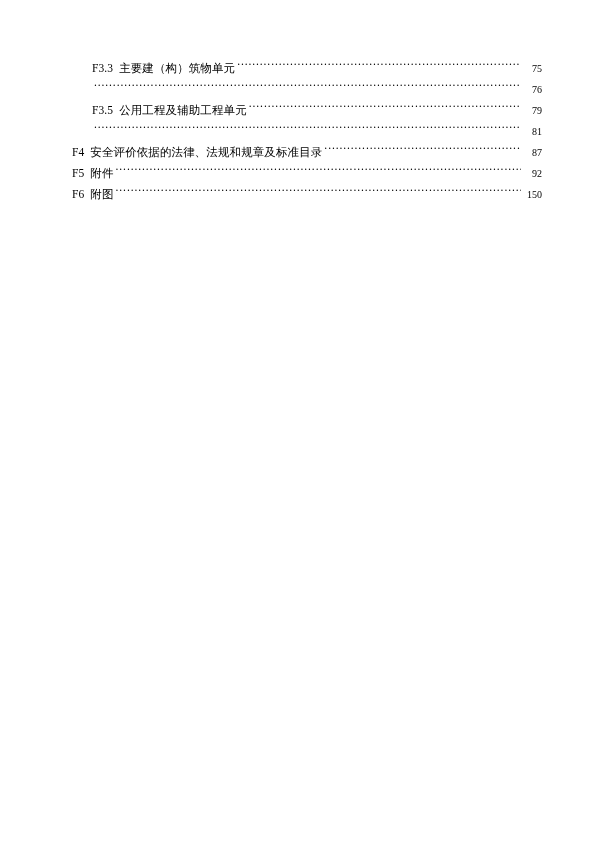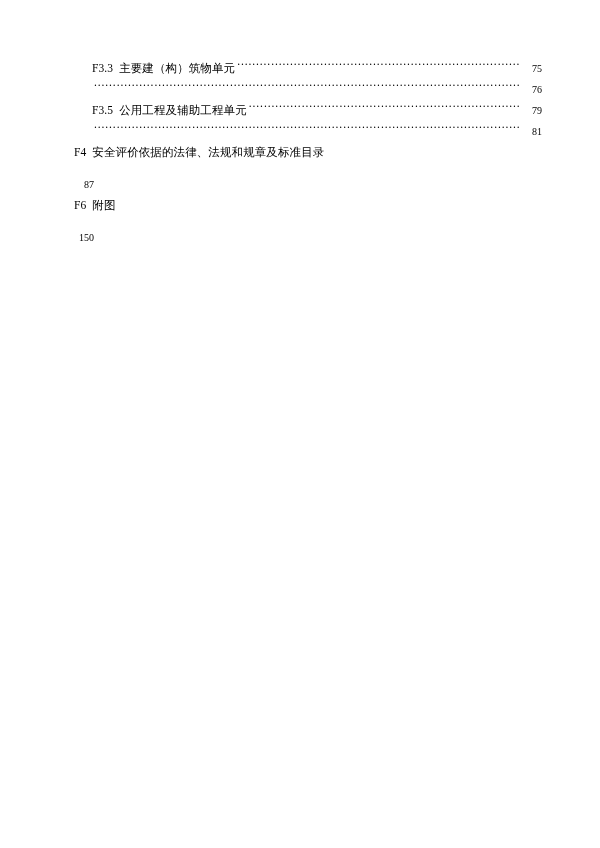--- a/index.html
+++ b/index.html
@@ -56,21 +56,21 @@
     color: #000000;
   }
   .toc-row .page-num {
     flex: 0 0 auto;
     text-align: right;
     min-width: 20px;
     font-size: 10px;
   }
   
   .lvl-2 { padding-left: 20px; }
-  .lvl-1 { padding-left: 0px; flex-direction: column; }
+  .lvl-1 { padding-left: 0px; }
   .num {
     display: inline-block;
   }
   .gap-sm { display:inline-block; width: 6px; }
 </style>
 </head>
 <body>
 
 <div class="page">
   <div class="toc" id="toc">
@@ -91,18 +91,23 @@
       <div class="toc-row lvl-2">
         <span class="leader"></span>
         <span class="page-num">81</span>
       </div>
       <div class="toc-row lvl-1">
         <span class="label"><span class="num">F4</span><span class="gap-sm"></span><span>安全评价依据的法律、法规和规章及标准目录</span></span>
         <span class="leader"></span>
         <span class="page-num">87</span>
       </div>
       <div class="toc-row lvl-1">
+        <span class="label"><span class="num">F5</span><span class="gap-sm"></span><span>附件</span></span>
+        <span class="leader"></span>
+        <span class="page-num">92</span>
+      </div>
+      <div class="toc-row lvl-1">
         <span class="label"><span class="num">F6</span><span class="gap-sm"></span><span>附图</span></span>
         <span class="leader"></span>
         <span class="page-num">150</span>
       </div>
     </div>
 </div>
 
 </body></html>

